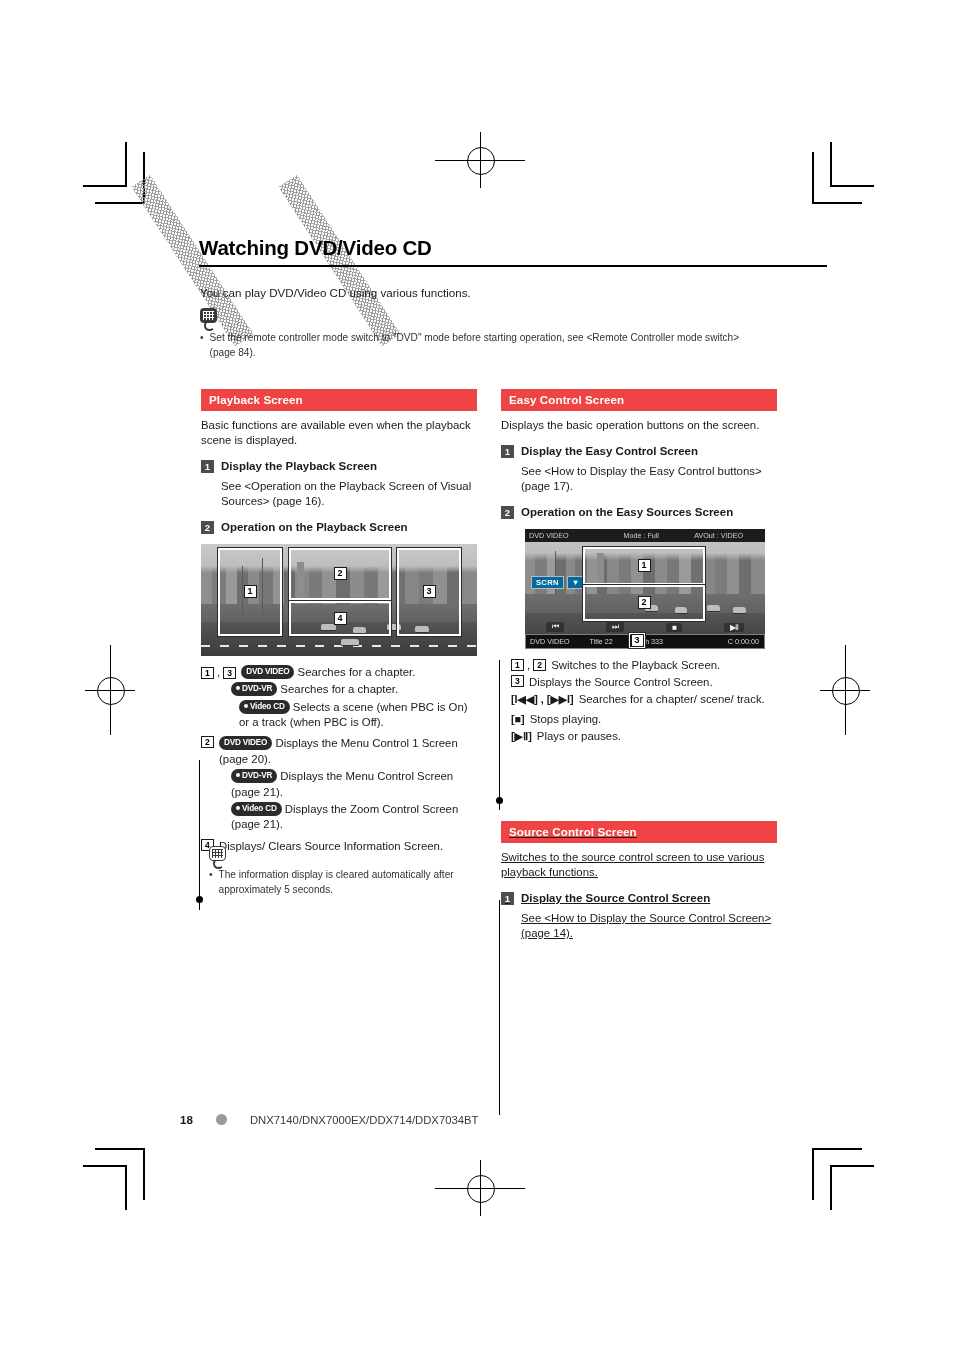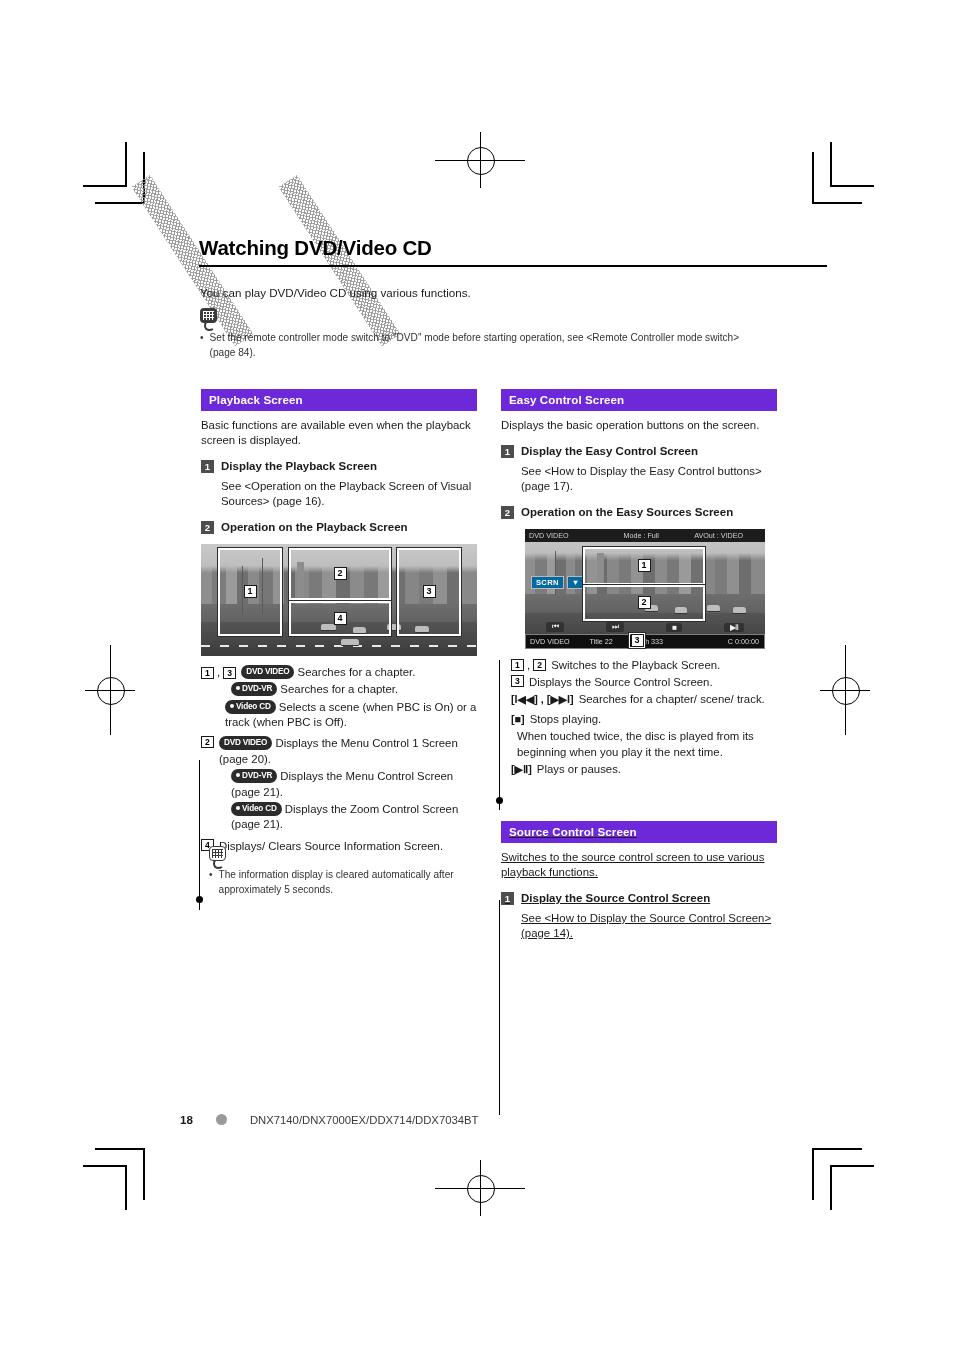--- a/index.html
+++ b/index.html
@@ -45,21 +45,21 @@
 
   .note-block{position:absolute;font-size:10.1px;color:#333;line-height:1.45;}
   .note-block .bullet-row{display:flex;gap:6px;}
   .note-block .dot{flex:0 0 auto;}
 
   
   .col{position:absolute;width:276px;}
   #col-left{left:201px;top:389px;}
   #col-right{left:501px;top:389px;}
 
-  .sec-head{background:#6d28d9;color:#fff;font-weight:bold;font-size:11.6px;
+  .sec-head{background:#ef4444;color:#fff;font-weight:bold;font-size:11.6px;
             padding:4px 8px 5px 8px;letter-spacing:.1px;}
   .sec-body{font-size:11.4px;line-height:1.33;color:#1a1a1a;padding-top:7px;}
 
   .step{display:flex;gap:7px;align-items:flex-start;margin-top:11px;}
   .stepnum{flex:0 0 auto;width:13px;height:13px;background:#4d4d4d;color:#fff;
            font-size:9.5px;font-weight:bold;line-height:13px;text-align:center;margin-top:1px;}
   .steptitle{font-weight:bold;font-size:11.5px;line-height:1.28;}
   .substep{font-size:11.4px;line-height:1.32;margin:5px 0 0 20px;color:#1a1a1a;}
 
   
@@ -213,21 +213,21 @@
 
   <div class="vrule" style="left:199px;top:760px;height:150px;"></div>
   <div class="vdot" style="left:196px;top:896px;"></div>
   <div class="vrule" style="left:499px;top:660px;height:150px;"></div>
   <div class="vdot" style="left:496px;top:797px;"></div>
   <div class="vrule" style="left:499px;top:900px;height:215px;"></div>
 
   <div class="col" id="col-left">
 
     <div class="sec-head">Playback Screen</div>
-    <div class="sec-body">Basic functions are available even when the playback screen is displayed.</div>
+    <div class="sec-body">Basic functions are available even when the playback scene is displayed.</div>
 
     <div class="step">
       <span class="stepnum">1</span>
       <span class="steptitle">Display the Playback Screen</span>
     </div>
     <div class="substep">See &lt;Operation on the Playback Screen of Visual Sources&gt; (page 16).</div>
 
     <div class="step">
       <span class="stepnum">2</span>
       <span class="steptitle">Operation on the Playback Screen</span>
@@ -275,21 +275,21 @@
         </span>
       </div>
 
       <div class="defrow indent" style="margin-left:30px;">
         <span class="defval">
           <span class="badge dot">DVD-VR</span>
           <span>Searches for a chapter.</span>
         </span>
       </div>
 
-      <div class="defrow indent" style="margin-left:24px;">
+      <div class="defrow indent" style="margin-left:38px;">
         <span class="defval">
           <span class="badge dot">Video CD</span>
           <span>Selects a scene (when PBC is On) or a track (when PBC is Off).</span>
         </span>
       </div>
 
       <div class="defrow" style="margin-top:6px;">
         <span class="defkey">
           <span class="numbox">2</span>
         </span>
@@ -426,23 +426,20 @@
         <span class="defval">Searches for a chapter/ scene/ track.</span>
       </div>
 
       <div class="defrow" style="margin-top:4px;">
         <span class="defkey" style="font-weight:bold;font-size:10.8px;">
           <span>[■]</span>
         </span>
         <span class="defval">Stops playing.</span>
       </div>
 
-      <div class="defrow" style="margin-left:6px;">
-        <span class="defval">When touched twice, the disc is played from its beginning when you play it the next time.</span>
-      </div>
 
       <div class="defrow" style="margin-top:2px;">
         <span class="defkey" style="font-weight:bold;font-size:10.8px;">
           <span>[▶Ⅱ]</span>
         </span>
         <span class="defval">Plays or pauses.</span>
       </div>
     </div>
   </div>
 

